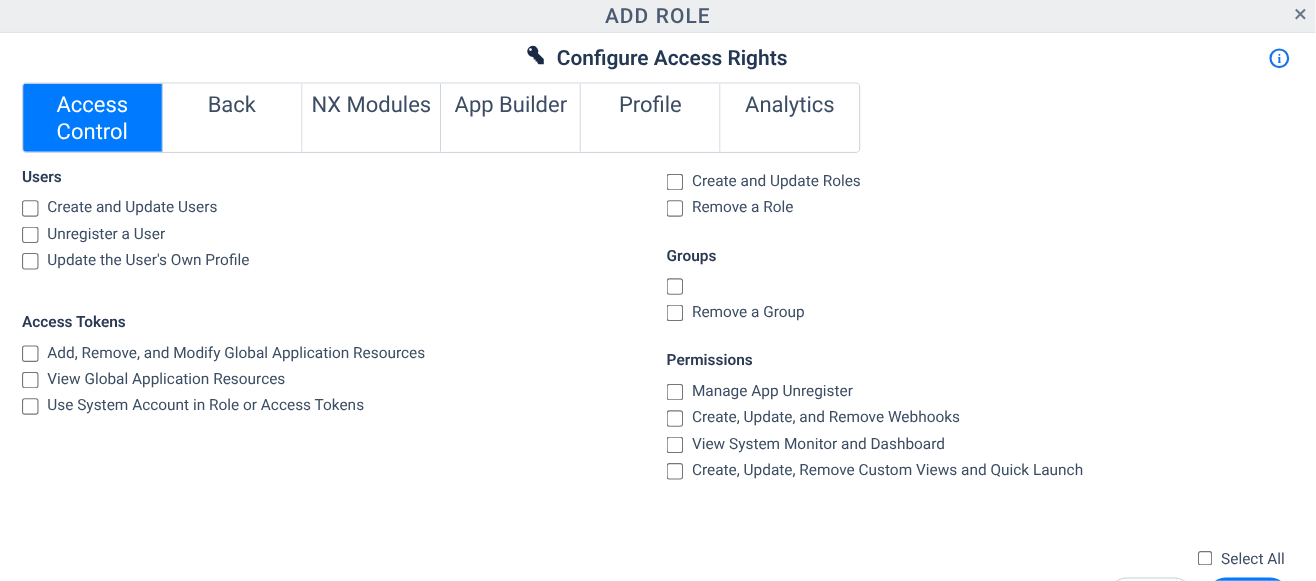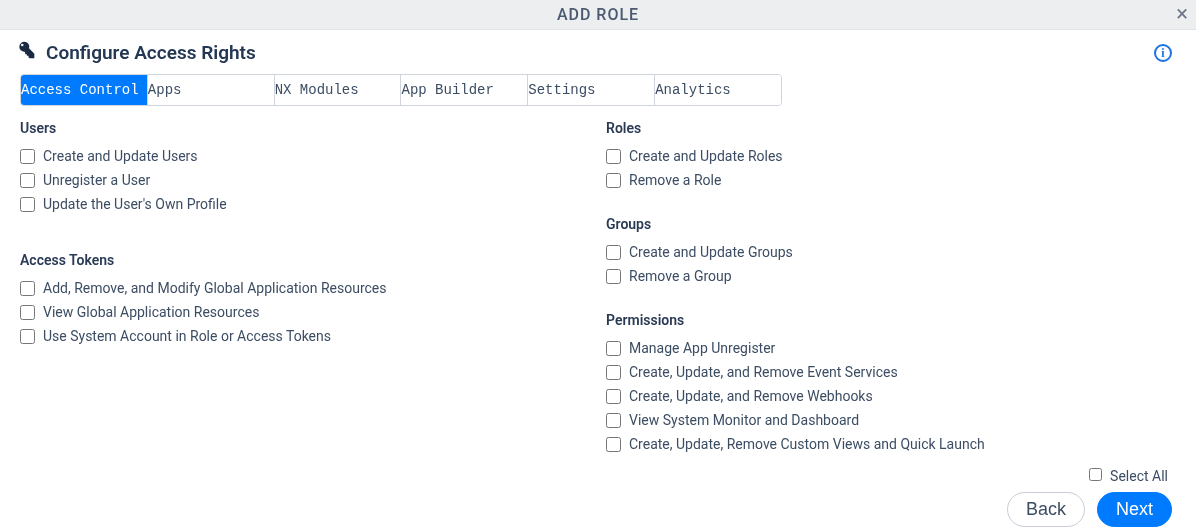--- a/index.html
+++ b/index.html
@@ -15,39 +15,40 @@
   .dialog-header {
     background: #eceef0;
     height: 30px;
     display: flex;
     align-items: center;
     justify-content: center;
     position: relative;
     border-bottom: 1px solid #e0e3e7;
   }
   .dialog-header .title {
-    font-size: 16px;
+    font-size: 19px;
     letter-spacing: 1px;
     color: #4a5a70;
     font-weight: 500;
   }
   .dialog-header .close {
     position: absolute;
     right: 8px;
     top: 2px;
     font-size: 22px;
     color: #6b7687;
     cursor: pointer;
     line-height: 24px;
   }
   .page-title-row {
     display: flex;
     align-items: center;
     padding: 10px 20px 10px 16px;
     position: relative;
+    justify-content: center;
   }
   .page-title-row .key-icon {
     font-size: 18px;
     transform: scaleX(-1);
     color: #1b2a44;
     margin-right: 10px;
   }
   .page-title-row h1 {
     font-size: 19px;
     font-weight: 600;
@@ -73,27 +74,27 @@
   .tabs {
     display: flex;
     margin: 0 20px;
     border: 1px solid #d0d5dd;
     border-radius: 4px;
     overflow: hidden;
     width: 762px;
   }
   .tab {
     flex: 1;
+    text-align: center;
     padding: 7px 0;
-    font-size: 14px;
+    font-size: 20px;
     color: #3c4d63;
     background: #fff;
     cursor: pointer;
     border-right: 1px solid #d0d5dd;
-    font-family: Liberation Mono, monospace;
   }
   .tab:last-child { border-right: none; }
   .tab.active {
     background: #007bff;
     color: #fff;
   }
   .scroll-area {
     margin: 14px 12px 0 20px;
     height: 340px;
     overflow-y: scroll;
@@ -180,24 +181,24 @@
     <svg width="20" height="20" viewBox="0 0 24 24" fill="currentColor">
         <path d="M14 2a6 6 0 0 0-5.65 8.03L2 16.38V22h5.62l1.41-1.41-.01-1.59H11v-2h2v-1.98l.97-.97A6 6 0 1 0 14 2zm2.5 5.5a1.5 1.5 0 1 1 0-3 1.5 1.5 0 0 1 0 3z"></path>
       </svg>
   </span>
   <h1>Configure Access Rights</h1>
   <span class="info-icon">i</span>
 </div>
 
 <div class="tabs">
   <div class="tab active">Access Control</div>
-  <div class="tab">Apps</div>
+  <div class="tab">Back</div>
   <div class="tab">NX Modules</div>
   <div class="tab">App Builder</div>
-  <div class="tab">Settings</div>
+  <div class="tab">Profile</div>
   <div class="tab">Analytics</div>
 </div>
 
 <div class="scroll-area">
   <div class="columns">
 
     <div class="col">
       <div class="section tall">
         <div class="section-title">Users</div>
         <div class="check-row">
@@ -226,52 +227,46 @@
         </div>
         <div class="check-row">
           <input type="checkbox" style="">
           <label>Use System Account in Role or Access Tokens</label>
         </div>
       </div>
     </div>
 
     <div class="col">
       <div class="section">
-        <div class="section-title">Roles</div>
         <div class="check-row">
           <input type="checkbox" style="">
           <label>Create and Update Roles</label>
         </div>
         <div class="check-row">
           <input type="checkbox" style="">
           <label>Remove a Role</label>
         </div>
       </div>
 
       <div class="section">
         <div class="section-title">Groups</div>
         <div class="check-row">
           <input type="checkbox" style="">
-          <label>Create and Update Groups</label>
         </div>
         <div class="check-row">
           <input type="checkbox" style="">
           <label>Remove a Group</label>
         </div>
       </div>
 
       <div class="section">
         <div class="section-title">Permissions</div>
         <div class="check-row">
           <input type="checkbox" style="">
           <label>Manage App Unregister</label>
-        </div>
-        <div class="check-row">
-          <input type="checkbox" style="">
-          <label>Create, Update, and Remove Event Services</label>
         </div>
         <div class="check-row">
           <input type="checkbox" style="">
           <label>Create, Update, and Remove Webhooks</label>
         </div>
         <div class="check-row">
           <input type="checkbox" style="">
           <label>View System Monitor and Dashboard</label>
         </div>
         <div class="check-row">

